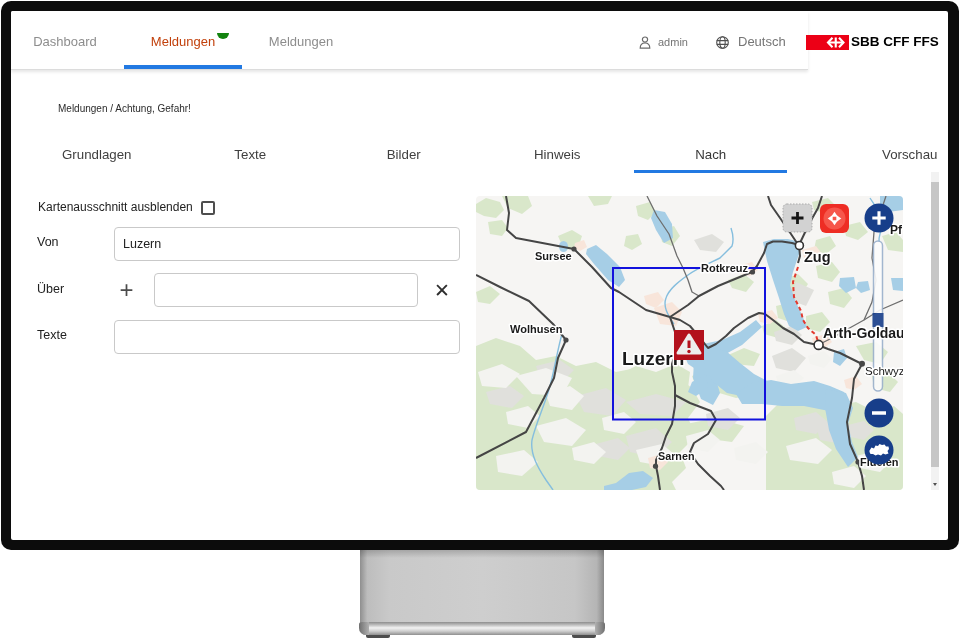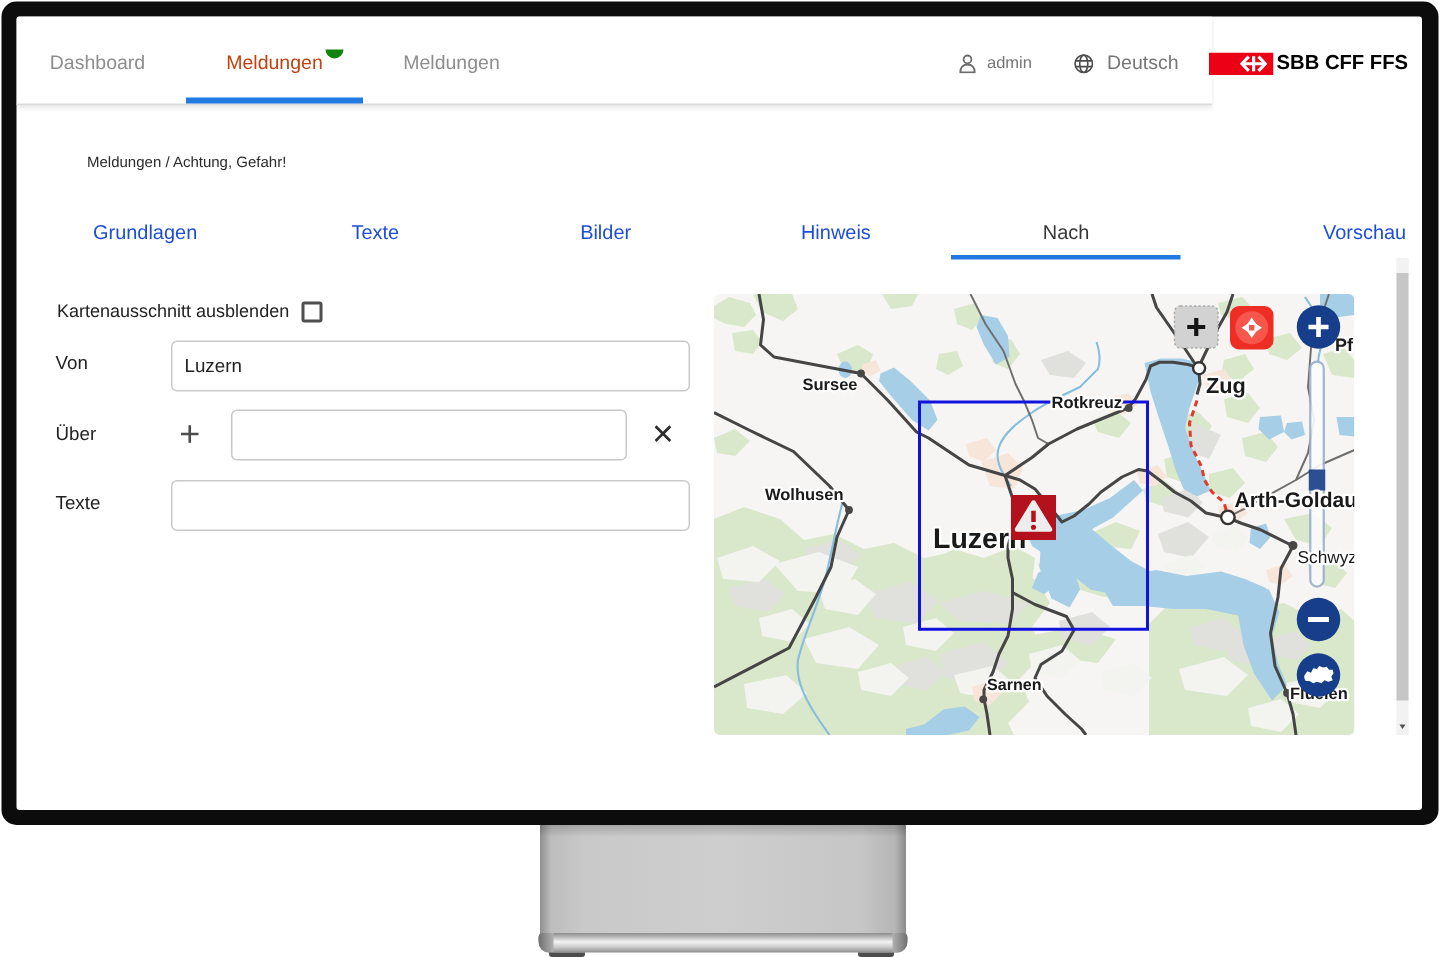--- a/index.html
+++ b/index.html
@@ -16,21 +16,21 @@
 .base:after { content:""; position:absolute; right:0; top:0; width:10px; height:13px; border-radius:0 3px 7px 0; background:linear-gradient(to left,#6f6f6f,#b0b0b0); }
 .foot { position:absolute; top:635px; width:24px; height:3px; background:#4d4d4d; border-radius:0 0 2px 2px; }
 
 .nav { position:absolute; left:0; top:0; width:797px; height:59px; background:#fff; border-bottom:1px solid #dcdcdc; box-shadow:0 2px 3px rgba(0,0,0,0.10); }
 .navitem { position:absolute; top:0; height:62px; line-height:62px; font-size:13px; color:#8d8d8d; text-align:center; }
 .navitem.active { color:#c2410c; }
 .underline1 { position:absolute; left:113px; top:54px; width:118px; height:4px; background:#2279e2; }
 .badge { position:absolute; left:206px; top:22px; width:12px; height:6px; background:#13830f; border-radius:0 0 7px 7px; }
 .crumb { position:absolute; left:9px; top:92px; font-size:10px; line-height:12px; color:#2b2b2b;padding-left:38px; }
 .tabs { position:absolute; left:9px; top:129px; width:921px; height:32px; }
-.tab { position:absolute; top:0; width:153.5px; height:32px; line-height:30px; text-align:center; font-size:13.3px; color:#1d4ed8; }
+.tab { position:absolute; top:0; width:153.5px; height:32px; line-height:30px; text-align:center; font-size:13.3px; color:#404040; }
 .tab.active { color:#373737; }
 .underline2 { position:absolute; left:614px; top:30px; width:153px; height:3px; background:#2279e2; }
 
 .flabel { position:absolute; font-size:12.5px; line-height:15px; color:#222; }
 .cb { position:absolute; left:190px; top:190px; width:14px; height:14px; border:2px solid #4e4e4e; border-radius:2px; background:#fff; }
 .inp { position:absolute; background:#fff; border:1px solid #c9c9c9; border-radius:4px; font-size:12.5px; color:#222; padding-left:8px; font-family:"Liberation Sans", sans-serif; }
 .plus { position:absolute; left:105px; top:269px; width:21px; height:20px; font-size:24px; line-height:20px; color:#4c4c4c; text-align:center; font-weight:300; }
 .xx { position:absolute; left:421px; top:270px; width:20px; height:19px; font-size:19px; line-height:19px; color:#2e2e2e; text-align:center; }
 
 .sbtrack { position:absolute; left:920px; top:161px; width:8px; height:318px; background:#f2f2f2; }

